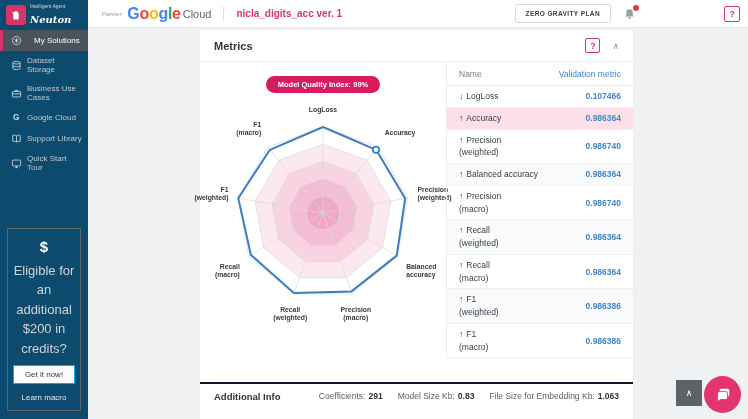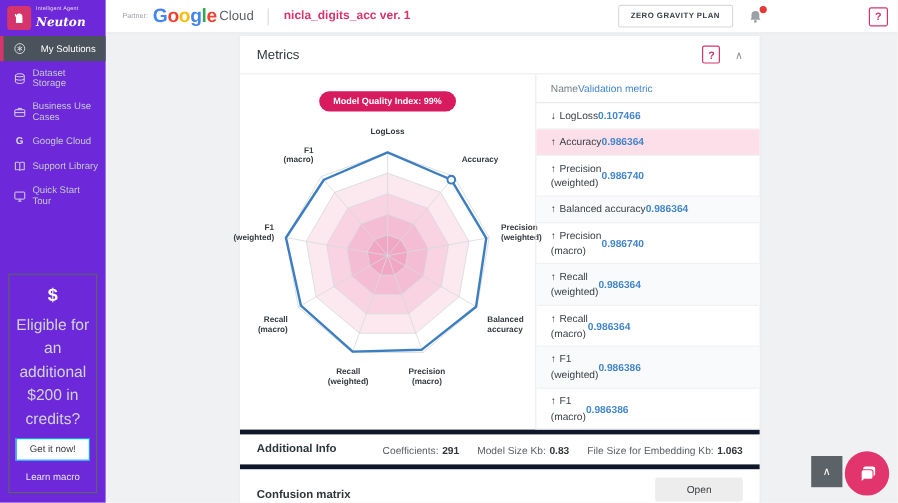--- a/index.html
+++ b/index.html
@@ -1,20 +1,20 @@
 <!DOCTYPE html>
 <html><head>
 <meta charset="utf-8">
 <style>
   * { margin:0; padding:0; box-sizing:border-box; }
   html,body { width:748px; height:419px; overflow:hidden; }
   body { font-family:"Liberation Sans", sans-serif; background:#f0f1f2; position:relative; color:#3a4046; }
 
   
-  .sidebar { position:absolute; left:0; top:0; width:88px; height:100%; background:#6d28d9; z-index:3; }
+  .sidebar { position:absolute; left:0; top:0; width:88px; height:100%; background:#0c4a6e; z-index:3; }
   .logo { display:flex; align-items:center; gap:4px; padding:4px 6px; height:30px; }
   .logo-mark { width:20px; height:20px; background:#d5356b; border-radius:3px; display:flex; align-items:center; justify-content:center; flex:0 0 auto; }
   .logo-small { font-size:4.5px; color:#e8d9df; letter-spacing:.2px; }
   .logo-brand { font-family:"DejaVu Serif", serif; font-style:italic; font-weight:bold; font-size:10px; color:#fff; line-height:1; }
   .nav-item { display:flex; align-items:center; gap:5px; padding:5px 6px 5px 8px; font-size:8px; color:#c3c9cf; cursor:pointer; border-left:3px solid transparent; }
   .nav-item.active { background:#4a525b; color:#fff; border-left-color:#d5356b;gap:12px; }
   .nav-item .ni-icon { width:11px; height:11px; flex:0 0 auto; display:flex; color:#d6dade; }
   .nav-item .ni-icon svg { width:11px; height:11px; }
   .credits { position:absolute; left:7px; right:7px; bottom:8px; border:1px solid #5b626a; padding:9px 5px 8px; text-align:center; color:#cfd4d9; }
   .credits .dollar { font-size:15px; font-weight:bold; color:#fff; margin-bottom:6px; }
@@ -32,42 +32,42 @@
   .tb-spacer { flex:1; }
   .plan-btn { background:#fff; border:1px solid #d8dadd; border-radius:2px; font-size:6.5px; font-weight:bold; letter-spacing:.4px; color:#3a4046; padding:5px 10px; cursor:pointer; font-family:inherit; }
   .bell-wrap { position:relative; margin-left:12px; cursor:pointer; width:13px; height:14px; }
   .bell-badge { position:absolute; top:-2px; right:-3px; width:6px; height:6px; border-radius:50%; background:#e53935; }
   .help-btn { width:16px; height:16px; border:1px solid #d5356b; border-radius:2px; background:#fff; color:#d5356b; font-size:9px; font-weight:bold; line-height:14px; text-align:center; cursor:pointer; font-family:inherit; }
   .tb-gap { flex:0 0 88px; }
 
   
   .card { position:absolute; left:200px; top:30px; width:433px; background:#fff; z-index:1; box-shadow:0 0 2px rgba(0,0,0,.05); }
   .card-head { display:flex; align-items:center; padding:8px 14px; border-bottom:1px solid #eceeef; }
-  .card-title { font-size:11px; font-weight:normal; color:#2f353b; }
+  .card-title { font-size:11px; font-weight:bold; color:#2f353b; }
   .chev { color:#8a9097; font-size:9px; cursor:pointer; }
   .card-head .chev { margin-left:12px; }
   .card-head .help-btn { margin-left:auto; width:15px; height:15px; }
 
   .metrics-body { display:flex; align-items:stretch; }
   .chart-zone { width:246px; flex:0 0 246px; padding:10px 0 8px;text-align:center; }
   .quality-badge { display:table; margin:4px auto 0; background:#d81b5f; color:#fff; font-size:7.5px; font-weight:bold; border-radius:9px; padding:4px 12px; }
   #radar { display:block; margin:2px auto 0; overflow:visible; }
 
   .table-zone { flex:1; border-left:1px solid #eceeef; display:flex; flex-direction:column; }
-  .trow { display:flex; align-items:center; justify-content:flex-start; padding:4px 12px; border-bottom:1px solid #f0f1f3; min-height:21px; }
+  .trow { display:flex; align-items:center; justify-content:space-between; padding:4px 12px; border-bottom:1px solid #f0f1f3; min-height:21px; }
   .trow.thead { border-bottom:1px solid #e8eaec; min-height:24px; }
   .th-name { font-size:8.5px; color:#787f86; }
   .th-val { font-size:8.5px; color:#4285c8; }
   .trow.alt { background:#f9fafb; }
   .trow.selected { background:#fcdfe9; }
   .m-name { font-size:8.5px; color:#3a4046; line-height:1.5; }
   .m-dir { margin-right:3px; }
   .m-val { font-size:8.5px; font-weight:600; color:#4285c8; }
 
-  .sec-row { display:flex; align-items:flex-end; padding:7px 14px; border-top:4px solid #0f172a; min-height:26px; }
+  .sec-row { display:flex; align-items:flex-start; padding:7px 14px; border-top:2px solid #0f172a; min-height:26px;margin-top:24px; }
   .sec-title { font-size:9.5px; font-weight:bold; color:#2f353b; }
   .ai-items { margin-left:auto; display:flex; gap:15px; }
   .ai-item { font-size:8.5px; color:#5a6066; }
   .ai-item b { color:#2f3439; margin-left:3px; }
   .open-btn { margin-left:auto; background:#ededee; border:none; border-radius:2px; font-size:8.5px; color:#3a4046; padding:5px 26px; cursor:pointer; font-family:inherit; }
 
   
   .to-top { position:absolute; right:46px; bottom:13px; width:26px; height:26px; background:#5b6268; border:none; color:#fff; font-size:9px; cursor:pointer; z-index:4; font-family:inherit; }
   .chat-fab { position:absolute; right:7px; bottom:6px; width:37px; height:37px; border-radius:50%; background:#e2356e; border:none; cursor:pointer; z-index:4; display:flex; align-items:center; justify-content:center; }
 </style>

